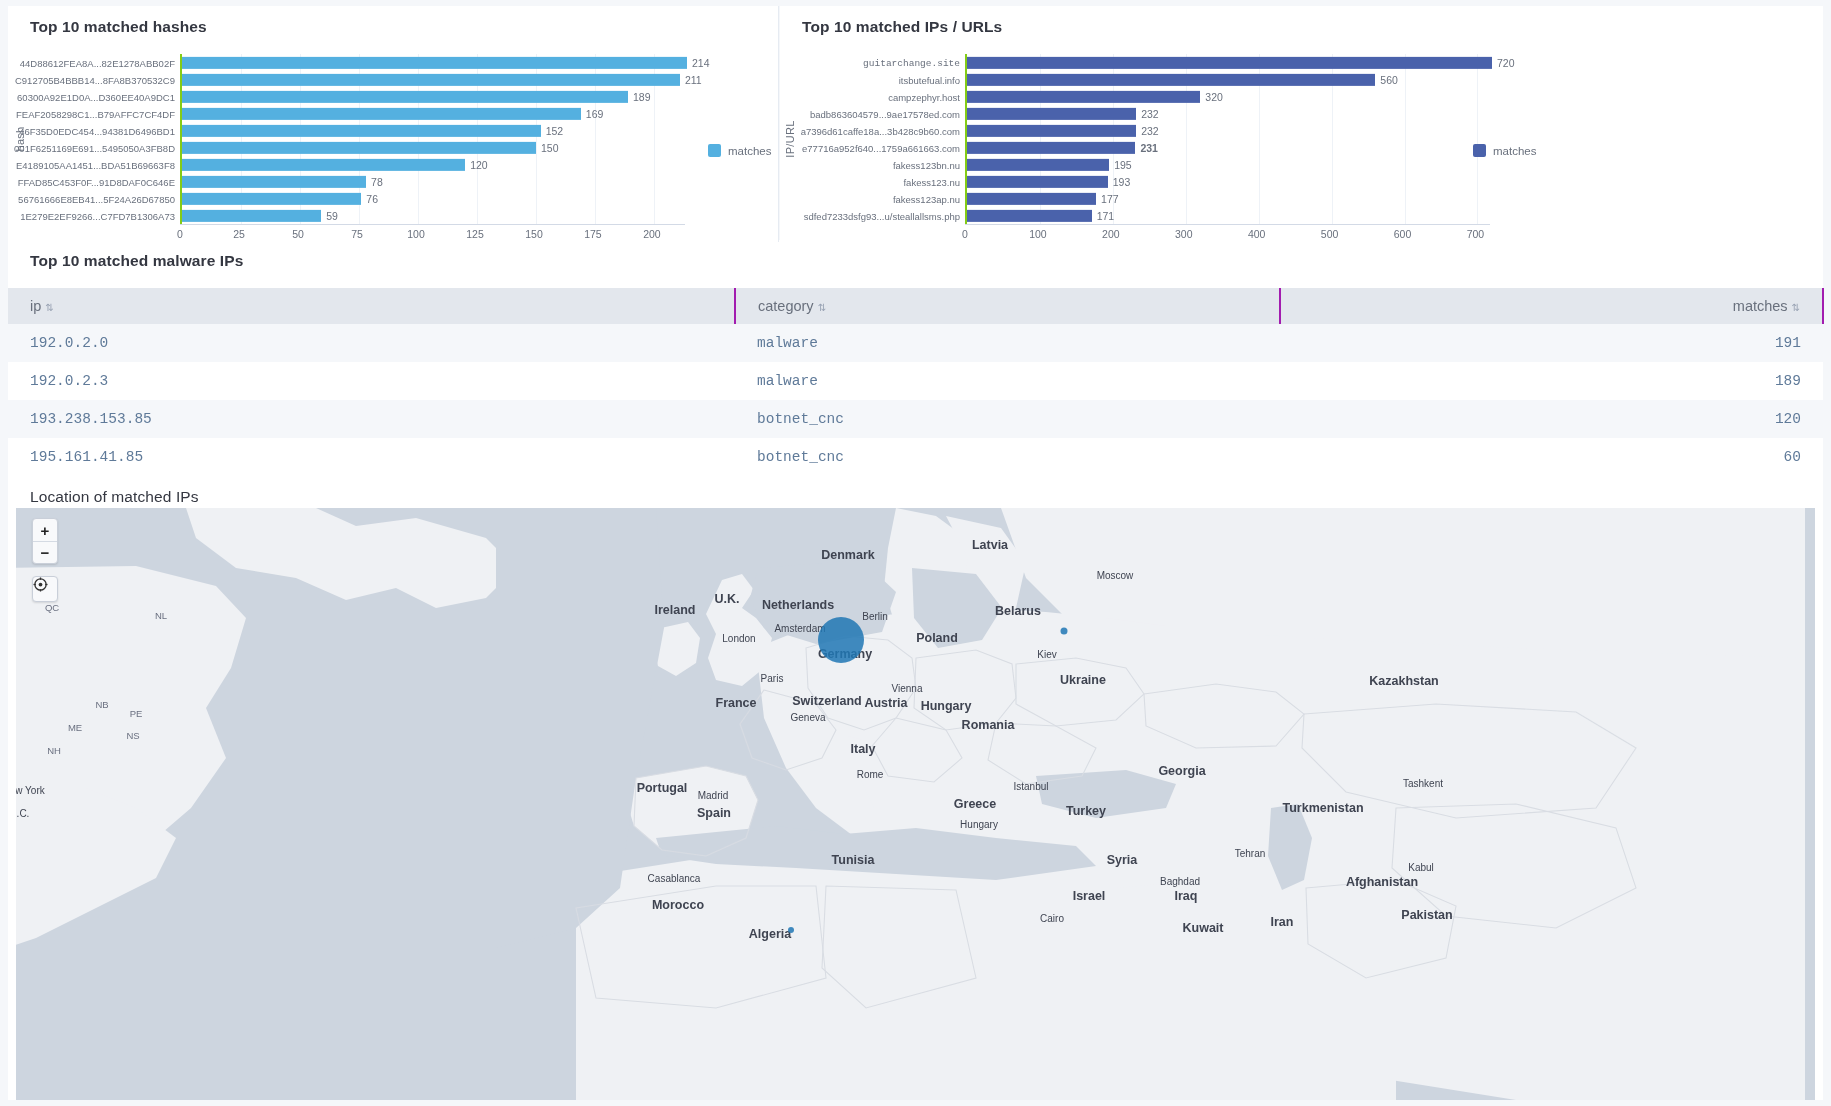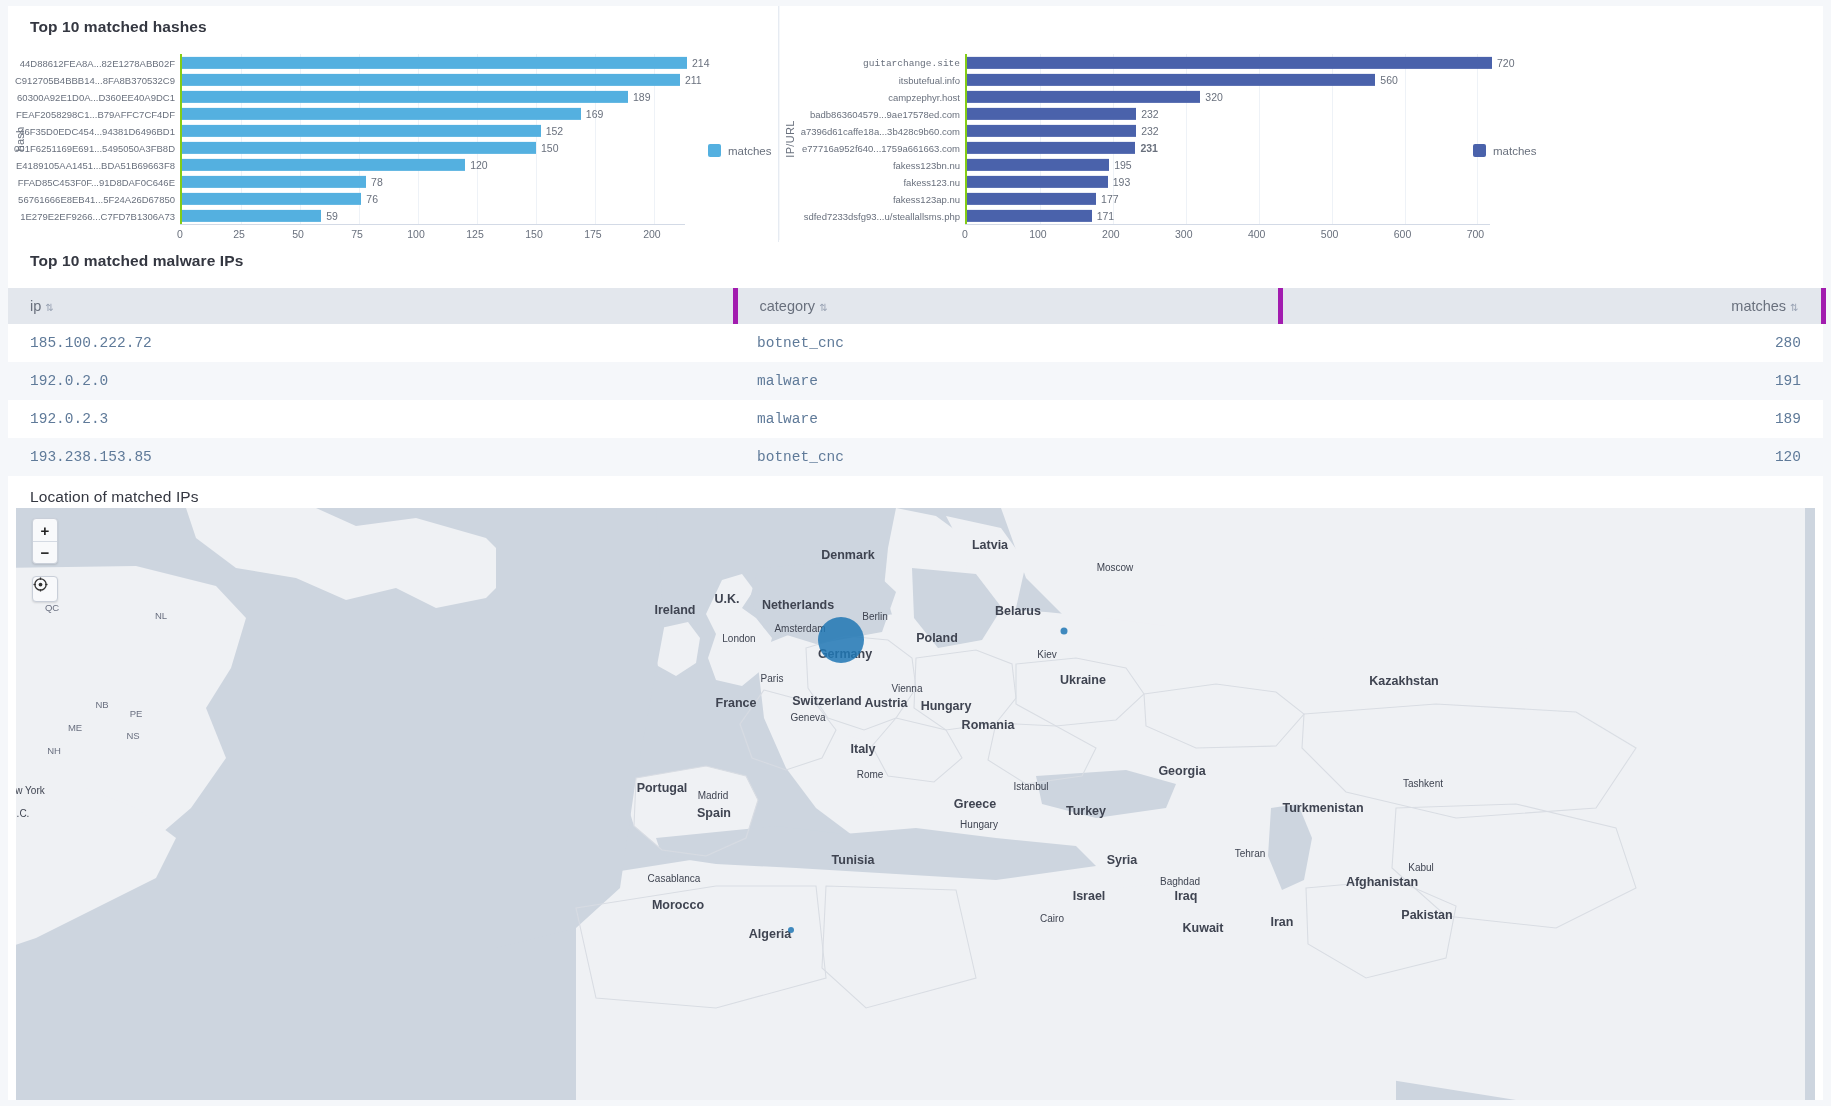--- a/index.html
+++ b/index.html
@@ -62,21 +62,21 @@
   }
   .tbl th.right { text-align: right; }
   .tbl th .sorticon { font-size: 10px; color: #98a2b3; margin-left: 4px; }
   .tbl td {
     font-size: 14.5px; padding: 11px 22px; height: 34px;
     font-family: "Liberation Mono", monospace; color: #5f7a99;
   }
   .tbl td.right { text-align: right; }
   .tbl tbody tr.odd { background: #ffffff; }
   .tbl tbody tr.even { background: #f5f7fa; }
-  .thdiv { border-right: 5px solid #a21caf; }
+  .thdiv { border-right: 2px solid #a21caf; }
 
   
   .map { position: absolute; overflow: hidden; background: #cdd5df; }
   .map svg { position: absolute; left: 0; top: 0; }
   .maplabel {
     position: absolute; color: #3f4451; white-space: nowrap;
     transform: translate(-50%,-50%); font-family: "Liberation Sans", sans-serif;
   }
   .maplabel.country { font-size: 12.5px; font-weight: bold; }
   .maplabel.city { font-size: 10px; font-weight: normal; color: #3f4451;}
@@ -163,20 +163,21 @@
         <div class="xtick" style="left: 643.963px; top: 184px;">200</div>
         <div class="xtitle" style="left: 424.5px; top: 202px;">matches</div>
         <div class="legend" style="left: 700px; top: 100px;">
           <div class="legend-swatch" style="background: rgb(84, 176, 224);"></div>
           <div class="legend-txt">matches</div>
         </div>
       </div>
   </div>
 
   <div class="panel" id="panel-ipsurls" style="left:780px; top:6px; width:1043px; height:236px;">
+    <div class="panel-title">Top 10 matched IPs / URLs</div>
     <div class="chart-wrap" id="chart-ipsurls">
         <div class="ylabel" style="left: 4px; top: 95px; transform: translateY(-50%) rotate(180deg);">IP/URL</div>
         <div class="chart-area" style="left: 20px; top: 10px; width: 690px; height: 170px;">
           <div class="cats" style="width: 165px;">
             <div class="cat" style="top: 8.5px; font-family: Liberation Mono, monospace;">guitarchange.site</div>
             <div class="cat" style="top: 25.5px;">itsbutefual.info</div>
             <div class="cat" style="top: 42.5px;">campzephyr.host</div>
             <div class="cat" style="top: 59.5px;">badb863604579...9ae17578ed.com</div>
             <div class="cat" style="top: 76.5px;">a7396d61caffe18a...3b428c9b60.com</div>
             <div class="cat" style="top: 93.5px;">e77716a952f640...1759a661663.com</div>
@@ -241,25 +242,20 @@
           <col style="width:543px">
         </colgroup>
       <thead>
           <tr id="tbl-head">
             <th class="thdiv"><span>ip</span><span class="sorticon">⇅</span></th>
             <th class="thdiv"><span>category</span><span class="sorticon">⇅</span></th>
             <th class="thdiv right"><span>matches</span><span class="sorticon">⇅</span></th>
           </tr>
         </thead>
       <tbody id="tbl-body">
-          <tr class="odd">
-            <td>185.100.222.72</td>
-            <td>botnet_cnc</td>
-            <td class="right">280</td>
-          </tr>
           <tr class="even">
             <td>192.0.2.0</td>
             <td>malware</td>
             <td class="right">191</td>
           </tr>
           <tr class="odd">
             <td>192.0.2.3</td>
             <td>malware</td>
             <td class="right">189</td>
           </tr>
@@ -363,21 +359,21 @@
           <div class="maplabel small" style="left: 86px; top: 196px;">NB</div>
           <div class="maplabel small" style="left: 120px; top: 205px;">PE</div>
           <div class="maplabel small" style="left: 59px; top: 219px;">ME</div>
           <div class="maplabel small" style="left: 117px; top: 227px;">NS</div>
           <div class="maplabel small" style="left: 38px; top: 242px;">NH</div>
           <div class="maplabel city" style="left: 14px; top: 282px;">w York</div>
           <div class="maplabel city" style="left: 7px; top: 305px;">.C.</div>
           <div class="maplabel city" style="left: 909px; top: -5px;">Stockholm</div>
           <div class="maplabel country" style="left: 832px; top: 47px;">Denmark</div>
           <div class="maplabel country" style="left: 974px; top: 37px;">Latvia</div>
-          <div class="maplabel city" style="left: 1099px; top: 59px;">Moscow</div>
+          <div class="maplabel city" style="left: 1099px; top: 67px;">Moscow</div>
           <div class="maplabel country" style="left: 659px; top: 102px;">Ireland</div>
           <div class="maplabel country" style="left: 711px; top: 91px;">U.K.</div>
           <div class="maplabel country" style="left: 782px; top: 97px;">Netherlands</div>
           <div class="maplabel city" style="left: 859px; top: 108px;">Berlin</div>
           <div class="maplabel country" style="left: 1002px; top: 103px;">Belarus</div>
           <div class="maplabel city" style="left: 784px; top: 120px;">Amsterdam</div>
           <div class="maplabel city" style="left: 723px; top: 130px;">London</div>
           <div class="maplabel country" style="left: 921px; top: 130px;">Poland</div>
           <div class="maplabel city" style="left: 1031px; top: 146px;">Kiev</div>
           <div class="maplabel country" style="left: 829px; top: 146px;">Germany</div>

